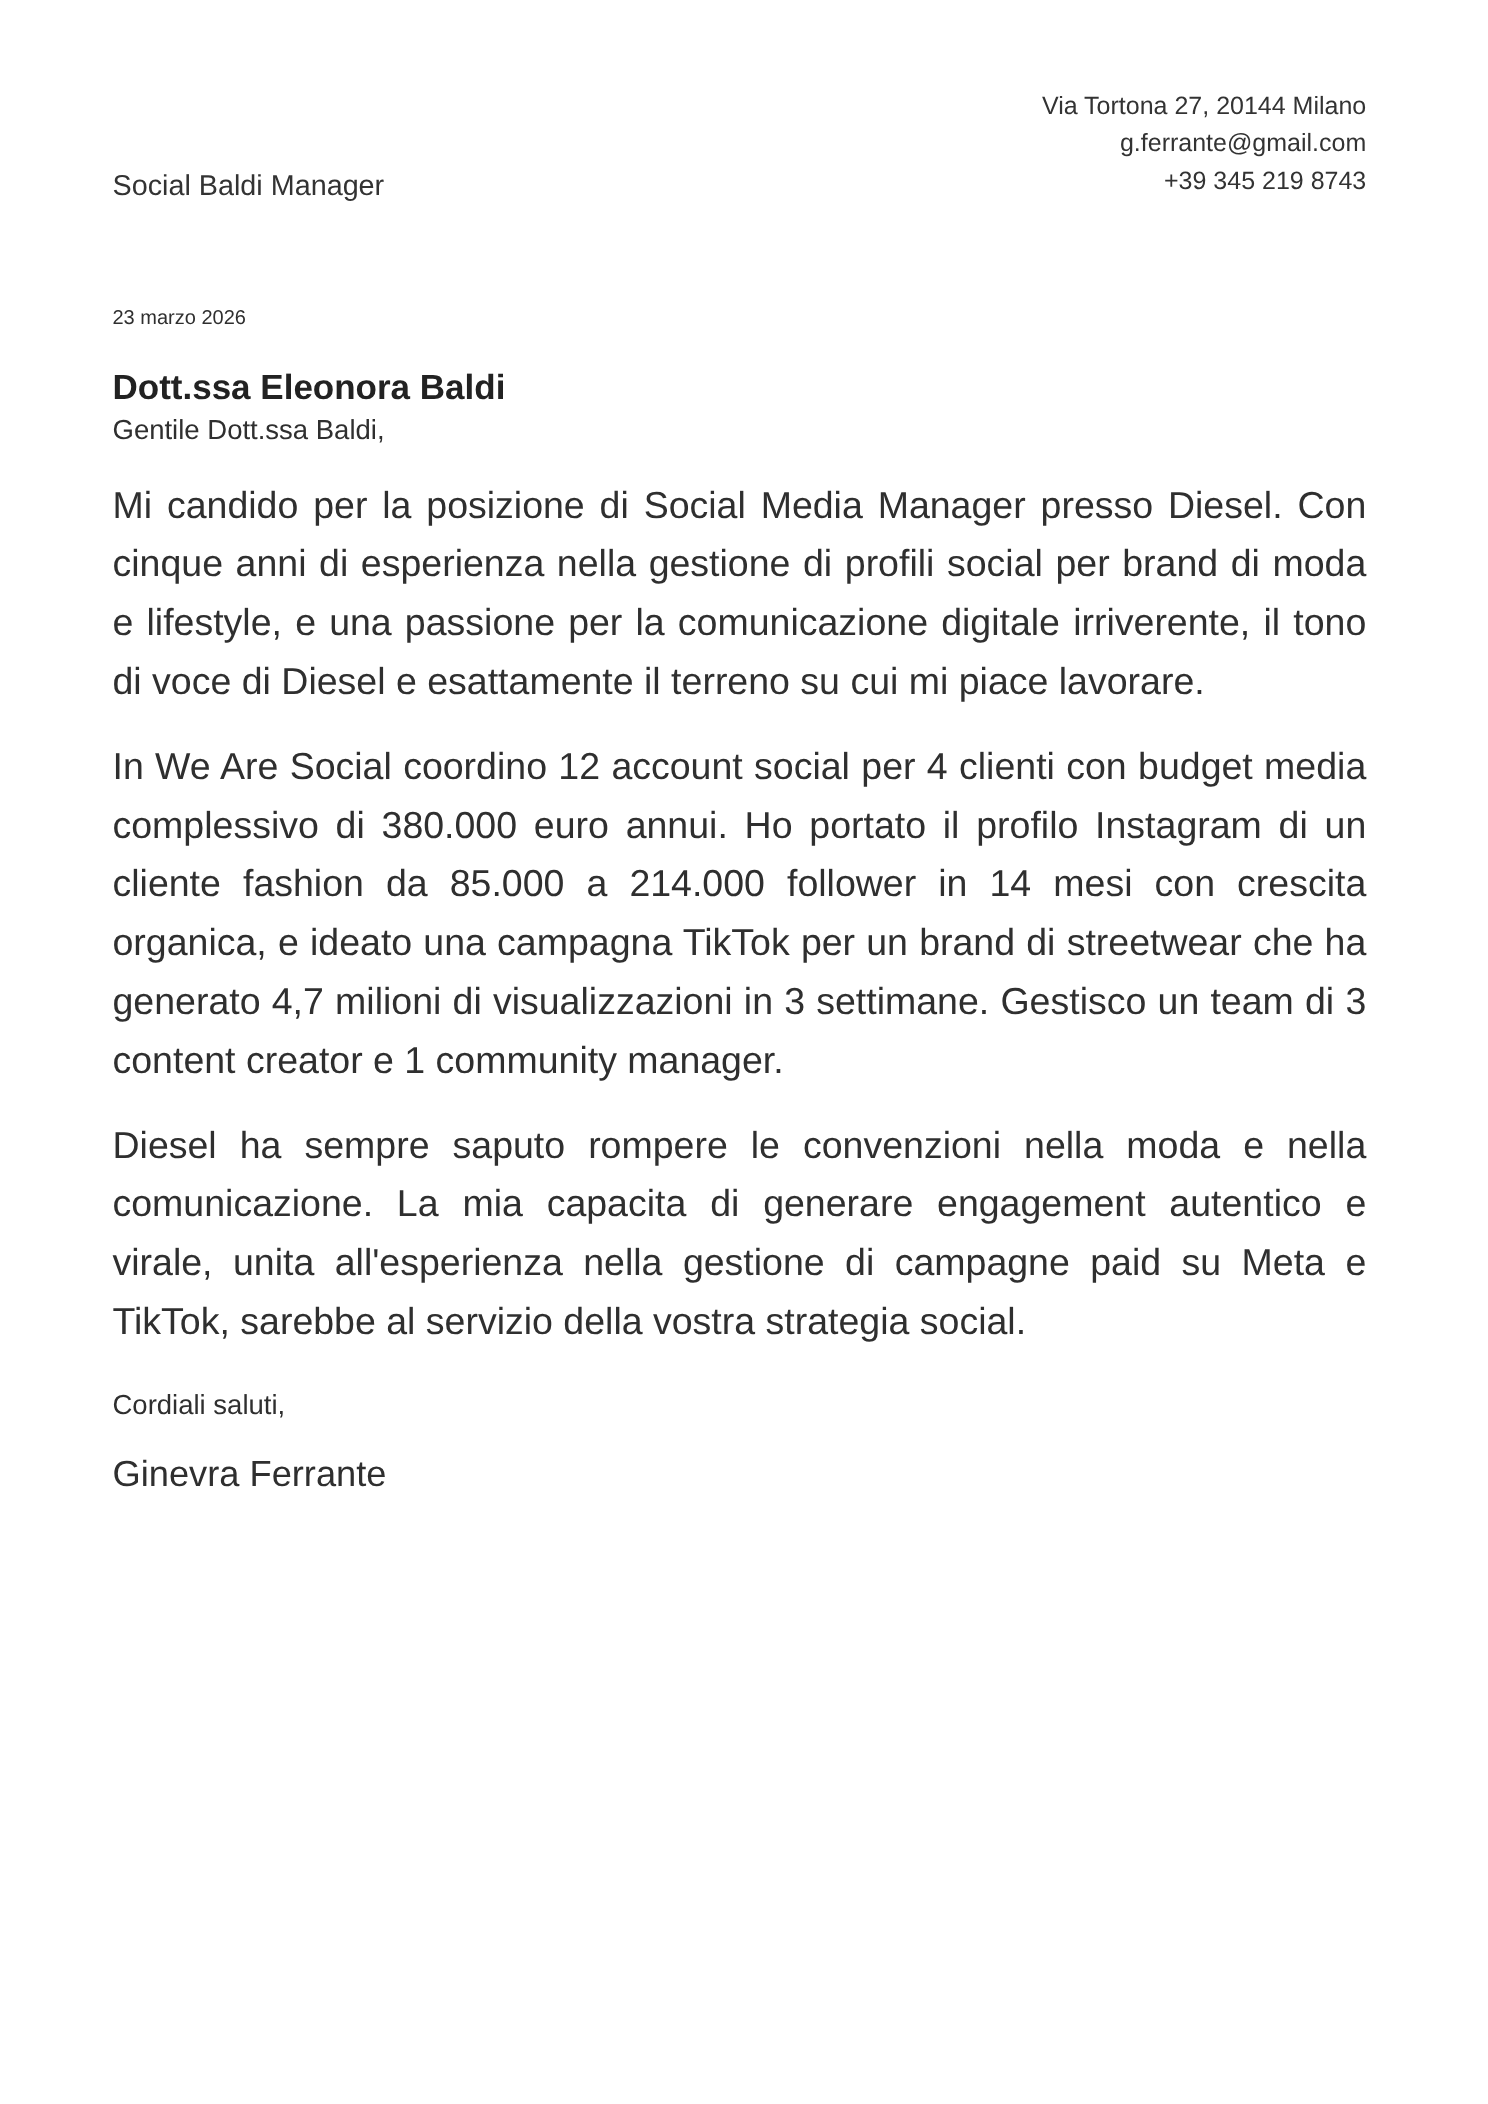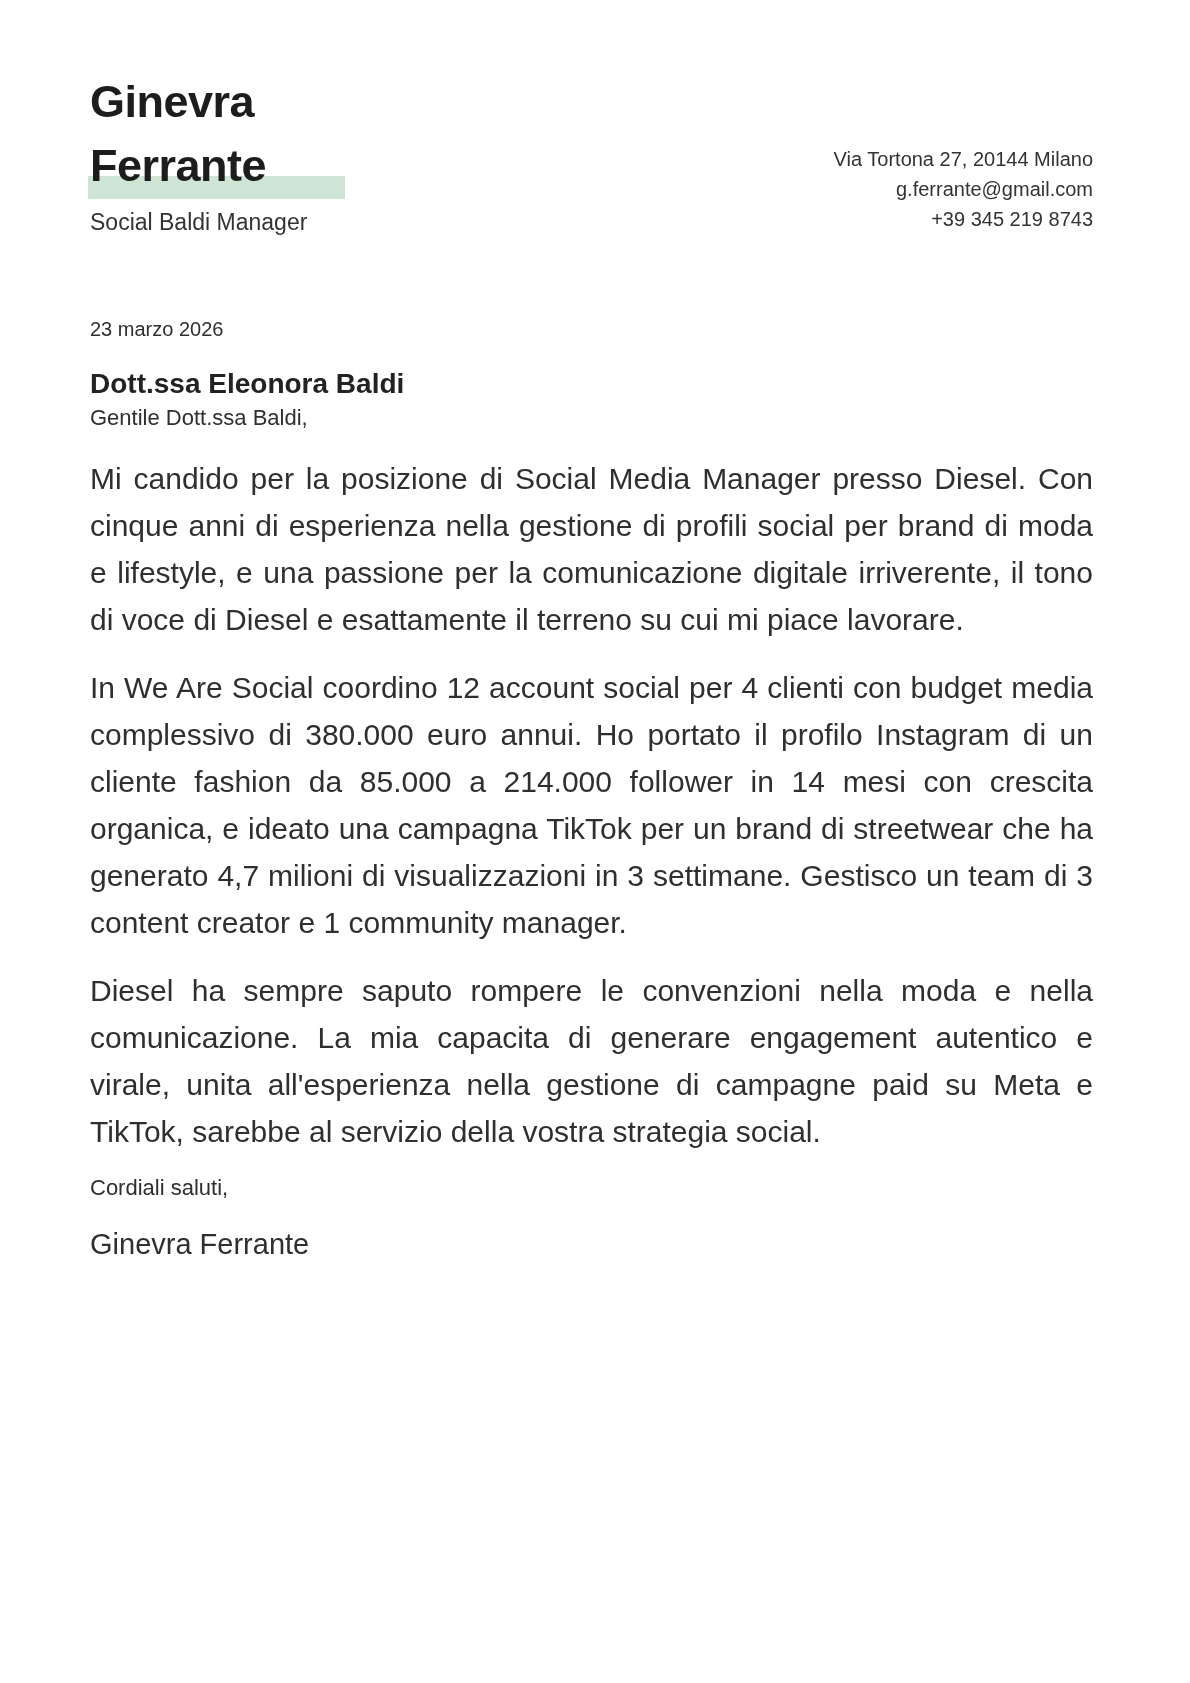--- a/index.html
+++ b/index.html
@@ -59,21 +59,21 @@
   .contact{
     text-align:right;
     font-size:20px;
     line-height:30px;
     color:#333333;
     padding-bottom:2px;
   }
   
   .date{
     margin-top:80px;
-    font-size:20px;
+    font-size:16px;
     line-height:26px;
   }
   .recipient{margin-top:24px;}
   .recipient-name{
     font-size:28px;
     line-height:36px;
     font-weight:700;
     color:#222222;
   }
   .recipient-company{
@@ -85,44 +85,37 @@
     line-height:32px;
   }
   .para{
     margin-top:21px;
     font-size:30px;
     line-height:47px;
     text-align:justify;
     color:var(--text);
   }
   .closing{
-    margin-top:13px;
+    margin-top:23px;
     font-size:22px;
     line-height:40px;
   }
   .signature{
     margin-top:16px;
     font-size:29px;
     line-height:40px;
   }
 </style>
 </head>
 <body>
 
 <div class="page">
 
   <header class="header">
     <div class="identity">
-      <h1 class="name">
-        <span class="line">Ginevra</span>
-        <span class="line last-wrap">
-          <span class="highlight-bar"></span>
-          <span class="last-text">Ferrante</span>
-        </span>
-      </h1>
       <div class="job-title">Social Baldi Manager</div>
     </div>
     <div class="contact">
       <div class="contact-line">Via Tortona 27, 20144 Milano</div>
       <div class="contact-line">g.ferrante@gmail.com</div>
       <div class="contact-line">+39 345 219 8743</div>
     </div>
   </header>
 
   <main class="letter">

